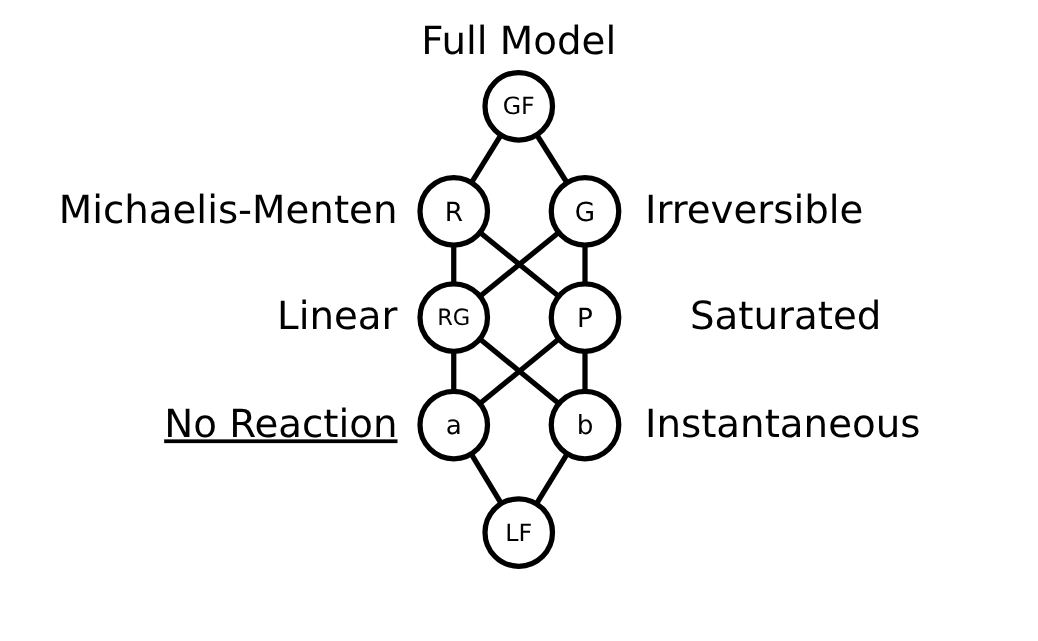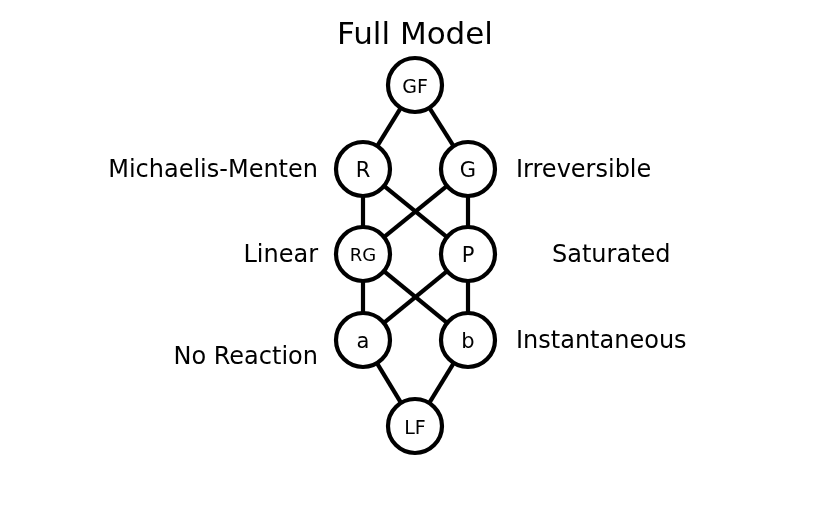--- a/index.html
+++ b/index.html
@@ -27,21 +27,21 @@
     left: 0;
     width: 830px;
     text-align: center;
     font-size: 31px;
     color: #000000;
     white-space: nowrap;
     line-height: 1;
   }
   .side-label {
     position: absolute;
-    font-size: 24px;
+    font-size: 31px;
     color: #000000;
     white-space: nowrap;
     line-height: 1;
     transform: translateY(-50%);
   }
   .side-label.left {
     right: 512px;
     text-align: right;
   }
   .side-label.right {
@@ -120,21 +120,21 @@
         <g>
           <circle cx="415" cy="426" r="27" class="node-circle"></circle>
           <text x="415" y="426.5" class="node-label" font-size="19">LF</text>
         </g>
       </g>
   </svg>
 
   <div id="left-label-layer">
       <div class="side-label left" style="top: 169px;">Michaelis-Menten</div>
       <div class="side-label left" style="top: 254px;">Linear</div>
-      <div class="side-label left" style="top: 356px;">No Reaction</div>
+      <div class="side-label left" style="top: 340px; text-decoration: underline;">No Reaction</div>
     </div>
   <div id="right-label-layer">
       <div class="side-label right" style="top: 169px;">Irreversible</div>
       <div class="side-label right" style="top: 254px; margin-left: 36px;">Saturated</div>
       <div class="side-label right" style="top: 340px;">Instantaneous</div>
     </div>
 
 </div>
 
 </body></html>

